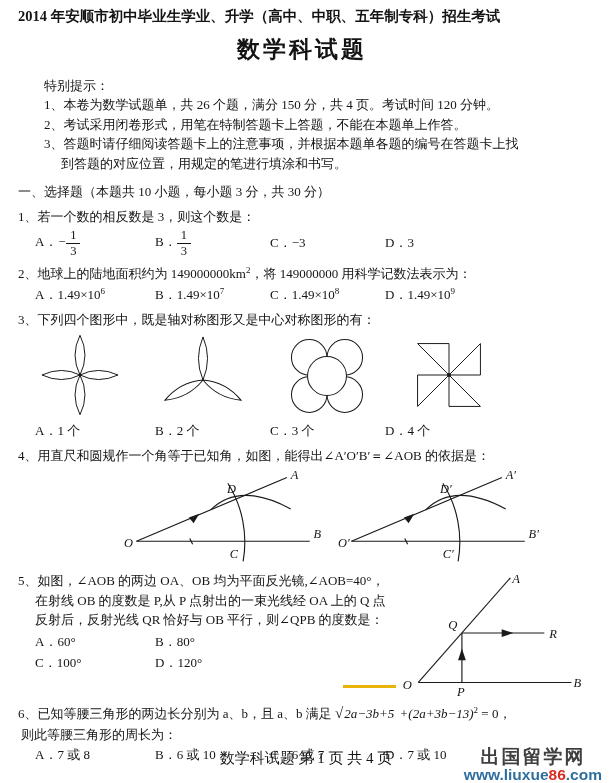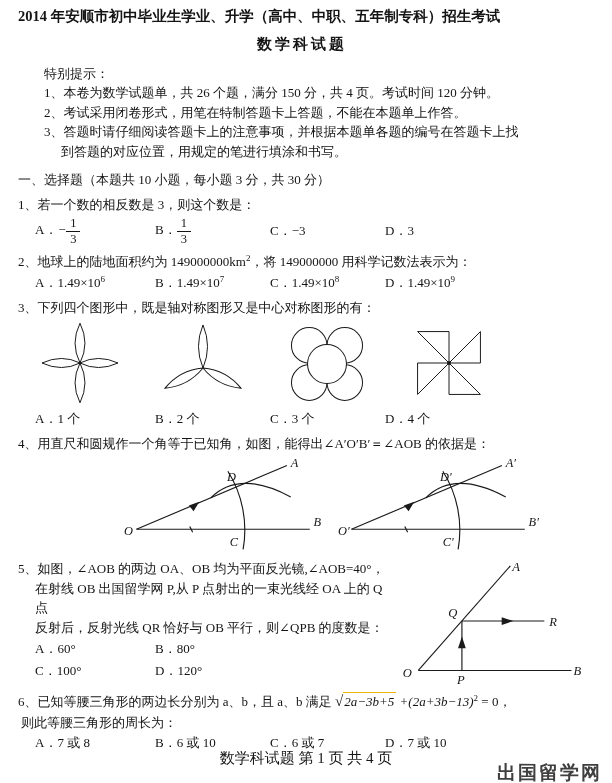--- a/index.html
+++ b/index.html
@@ -3,21 +3,21 @@
 <meta charset="utf-8">
 <style>
   html,body{margin:0;padding:0;background:#ffffff;}
   body{
     width:612px;height:783px;position:relative;overflow:hidden;
     font-family:"Liberation Serif","DejaVu Serif",serif;
     font-size:13px;color:#141414;line-height:1.5;
   }
   .page{padding:6px 26px 0 18px;}
   .exam-line{font-weight:bold;font-size:14.5px;line-height:1.4;}
-  .paper-title{text-align:center;font-size:15px;font-weight:600;letter-spacing:3px;margin:7px 0 8px;}
+  .paper-title{text-align:center;font-size:23px;font-weight:600;letter-spacing:3px;margin:7px 0 8px;}
   .notice{margin-left:26px;}
   .notice div{line-height:1.5;}
   .notice .cont{margin-left:17px;}
   .sec-head{margin-top:9px;}
   .q{margin-top:5px;}
   .stem{line-height:1.5;}
   
   .optrow{display:flex;align-items:center;padding-left:17px;margin-top:1px;}
   .optrow .oc1{width:120px;}
   .optrow .oc2{width:115px;}
@@ -38,21 +38,21 @@
   svg circle.wfill{fill:#ffffff;}
   svg text{fill:#141414;stroke:none;font:italic 13px "Liberation Serif","DejaVu Serif",serif;}
   
   .q5wrap{display:flex;margin-top:4px;}
   .q5left{flex:1;}
   .q5left .cont{margin-left:17px;}
   .q5opts{display:flex;padding-left:17px;margin-top:2px;}
   .q5opts .oc1{width:120px;}
   .sqrt{white-space:nowrap;}
   .sqrt .sign{font-size:15px;}
-  .sqrt .radicand{border-top:1px solid #eab308;padding:1px 2px 0 1px;}
+  .sqrt .radicand{border-top:3px solid #eab308;padding:18px 2px 0 1px;}
   .footer{position:absolute;bottom:14px;left:0;width:100%;text-align:center;font-size:15px;}
   .watermark{position:absolute;right:10px;bottom:1px;text-align:center;line-height:1;
     font-family:"Liberation Sans","DejaVu Sans",sans-serif;}
   .wm-name{font-size:19px;font-weight:bold;color:#3f3f3f;letter-spacing:2px;}
   .wm-url{font-size:15.5px;font-weight:bold;color:#2f6f9f;margin-top:1px;}
   .wm-url .num{color:#d92b20;}
 </style>
 </head>
 <body>
 
@@ -175,21 +175,21 @@
           <text x="110" y="96">C′</text>
           <text x="107" y="27">D′</text>
         </svg>
       </span>
     </div>
   </div>
 
   <div class="q q5wrap">
     <div class="q5left">
       <div class="stem">5、如图，∠AOB 的两边 OA、OB 均为平面反光镜,∠AOB=40°，</div>
-      <div class="stem cont">在射线 OB 出国留学网 P,从 P 点射出的一束光线经 OA 上的 Q 点</div>
+      <div class="stem cont">在射线 OB 的度数是 P,从 P 点射出的一束光线经 OA 上的 Q 点</div>
       <div class="stem cont">反射后，反射光线 QR 恰好与 OB 平行，则∠QPB 的度数是：</div>
       <div class="q5opts">
         <span class="oc1">A．60°</span>
         <span>B．80°</span>
       </div>
       <div class="q5opts">
         <span class="oc1">C．100°</span>
         <span>D．120°</span>
       </div>
     </div>
@@ -226,13 +226,14 @@
       <span class="oc4">D．7 或 10</span>
     </div>
   </div>
 
 </div>
 
 <div class="footer">数学科试题  第 1 页  共 4 页</div>
 
 <div class="watermark">
   <div class="wm-name">出国留学网</div>
+  <div class="wm-url"><span>www.liuxue</span><span class="num">86</span><span>.com</span></div>
 </div>
 
 </body></html>

